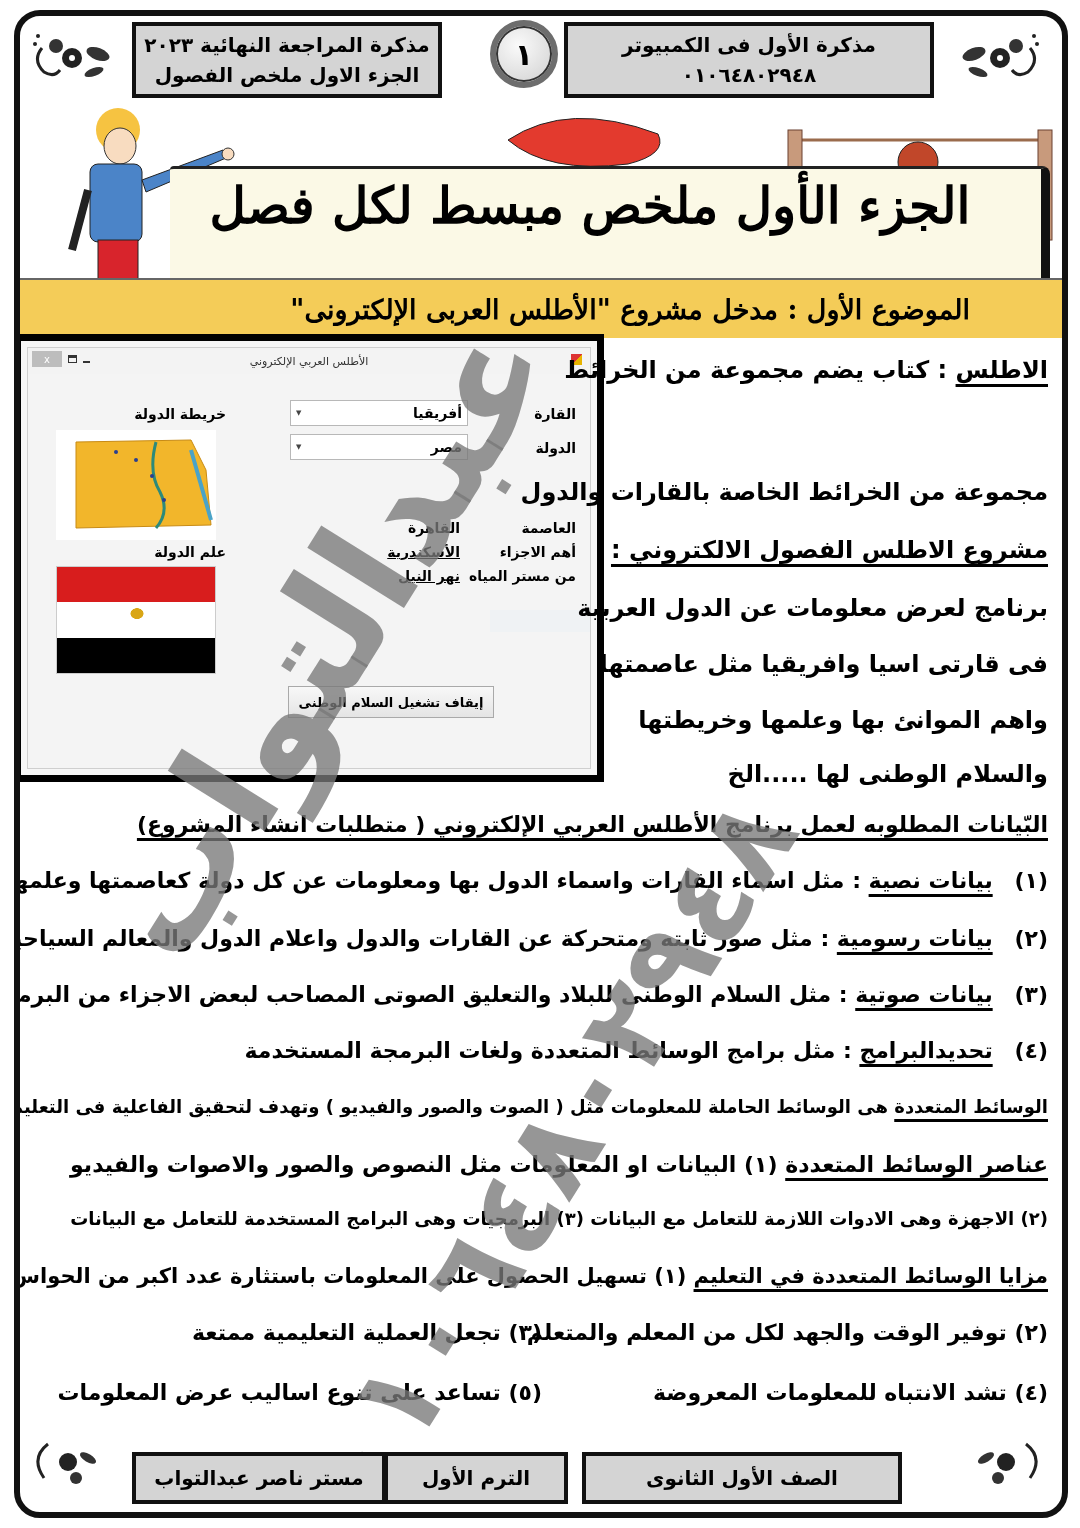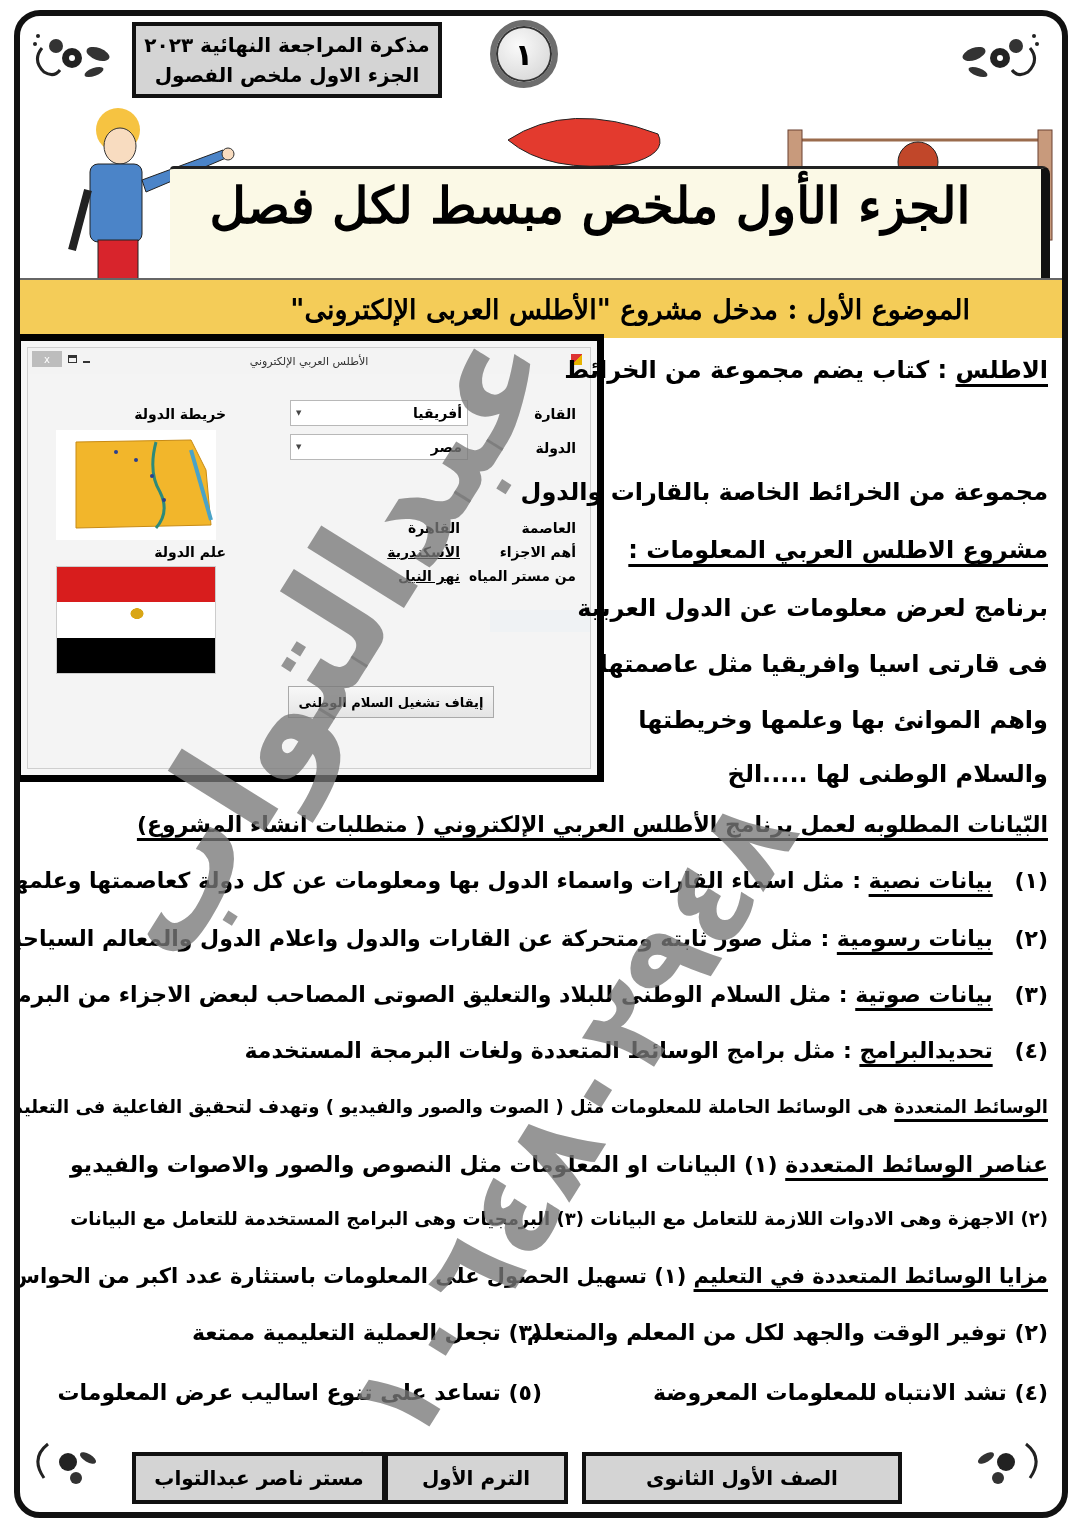--- a/index.html
+++ b/index.html
@@ -133,20 +133,24 @@
     <circle cx="40" cy="30" r="10" fill="#222"></circle>
       <circle cx="40" cy="30" r="3" fill="#fff"></circle>
     <circle cx="24" cy="18" r="7" fill="#333"></circle>
     <path d="M10 20 q-10 12 2 24 q10 6 16 -2" stroke="#222" stroke-width="3" fill="none"></path>
     <circle cx="6" cy="8" r="2" fill="#222"></circle>
       <circle cx="3" cy="16" r="2" fill="#222"></circle>
     <ellipse cx="66" cy="26" rx="12" ry="6" fill="#333" transform="rotate(20 66 26)"></ellipse>
     <ellipse cx="62" cy="44" rx="10" ry="4" fill="#333" transform="rotate(-20 62 44)"></ellipse>
   </svg>
 
+  <div class="hdr-box right">
+    <span>مذكرة الأول فى الكمبيوتر</span>
+    <span>٠١٠٦٤٨٠٢٩٤٨</span>
+  </div>
   <div class="page-num">١</div>
   <div class="hdr-box left">
     <span>مذكرة المراجعة النهائية ٢٠٢٣</span>
     <span>الجزء الاول ملخص الفصول</span>
   </div>
 
   <svg class="illus-area" viewBox="0 0 1054 190" preserveAspectRatio="none">
 
     <circle cx="110" cy="30" r="22" fill="#f6c341"></circle>
     <ellipse cx="112" cy="46" rx="16" ry="18" fill="#f8dcc0" stroke="#333"></ellipse>
@@ -230,21 +234,21 @@
       </div>
 
       <div class="anthem-btn">إيقاف تشغيل السلام الوطنى</div>
     </div>
   </div>
 
   <div class="txt" style="top:340px; font-size:24px;">
     <span class="u">الاطلس</span><span> : كتاب يضم مجموعة من الخرائط</span>
   </div>
   <div class="txt" style="top:462px; font-size:24px;">مجموعة من الخرائط الخاصة بالقارات والدول</div>
-  <div class="txt u" style="top:520px; font-size:24px;">مشروع الاطلس العربي المعلومات :</div>
+  <div class="txt u" style="top:520px; font-size:24px;">مشروع الاطلس الفصول الالكتروني :</div>
   <div class="txt" style="top:578px; font-size:24px;">برنامج لعرض معلومات عن الدول العربية</div>
   <div class="txt" style="top:690px; font-size:24px;">واهم الموانئ بها وعلمها وخريطتها</div>
   <div class="txt" style="top:634px; font-size:24px;">فى قارتى اسيا وافريقيا مثل عاصمتها</div>
   <div class="txt" style="top:744px; font-size:24px;">والسلام الوطنى لها .....الخ</div>
 
   <div class="txt u" style="top:796px; font-size:22px;">البّيانات المطلوبه لعمل برنامج الأطلس العربي الإلكتروني ( متطلبات انشاء المشروع)</div>
   <div class="txt" style="top:852px;">
     <span class="num">(١)</span>&nbsp;&nbsp;<span class="u">بيانات نصية</span><span> : مثل اسماء القارات واسماء الدول بها ومعلومات عن كل دولة كعاصمتها وعلمها</span>
   </div>
   <div class="txt" style="top:910px;">

